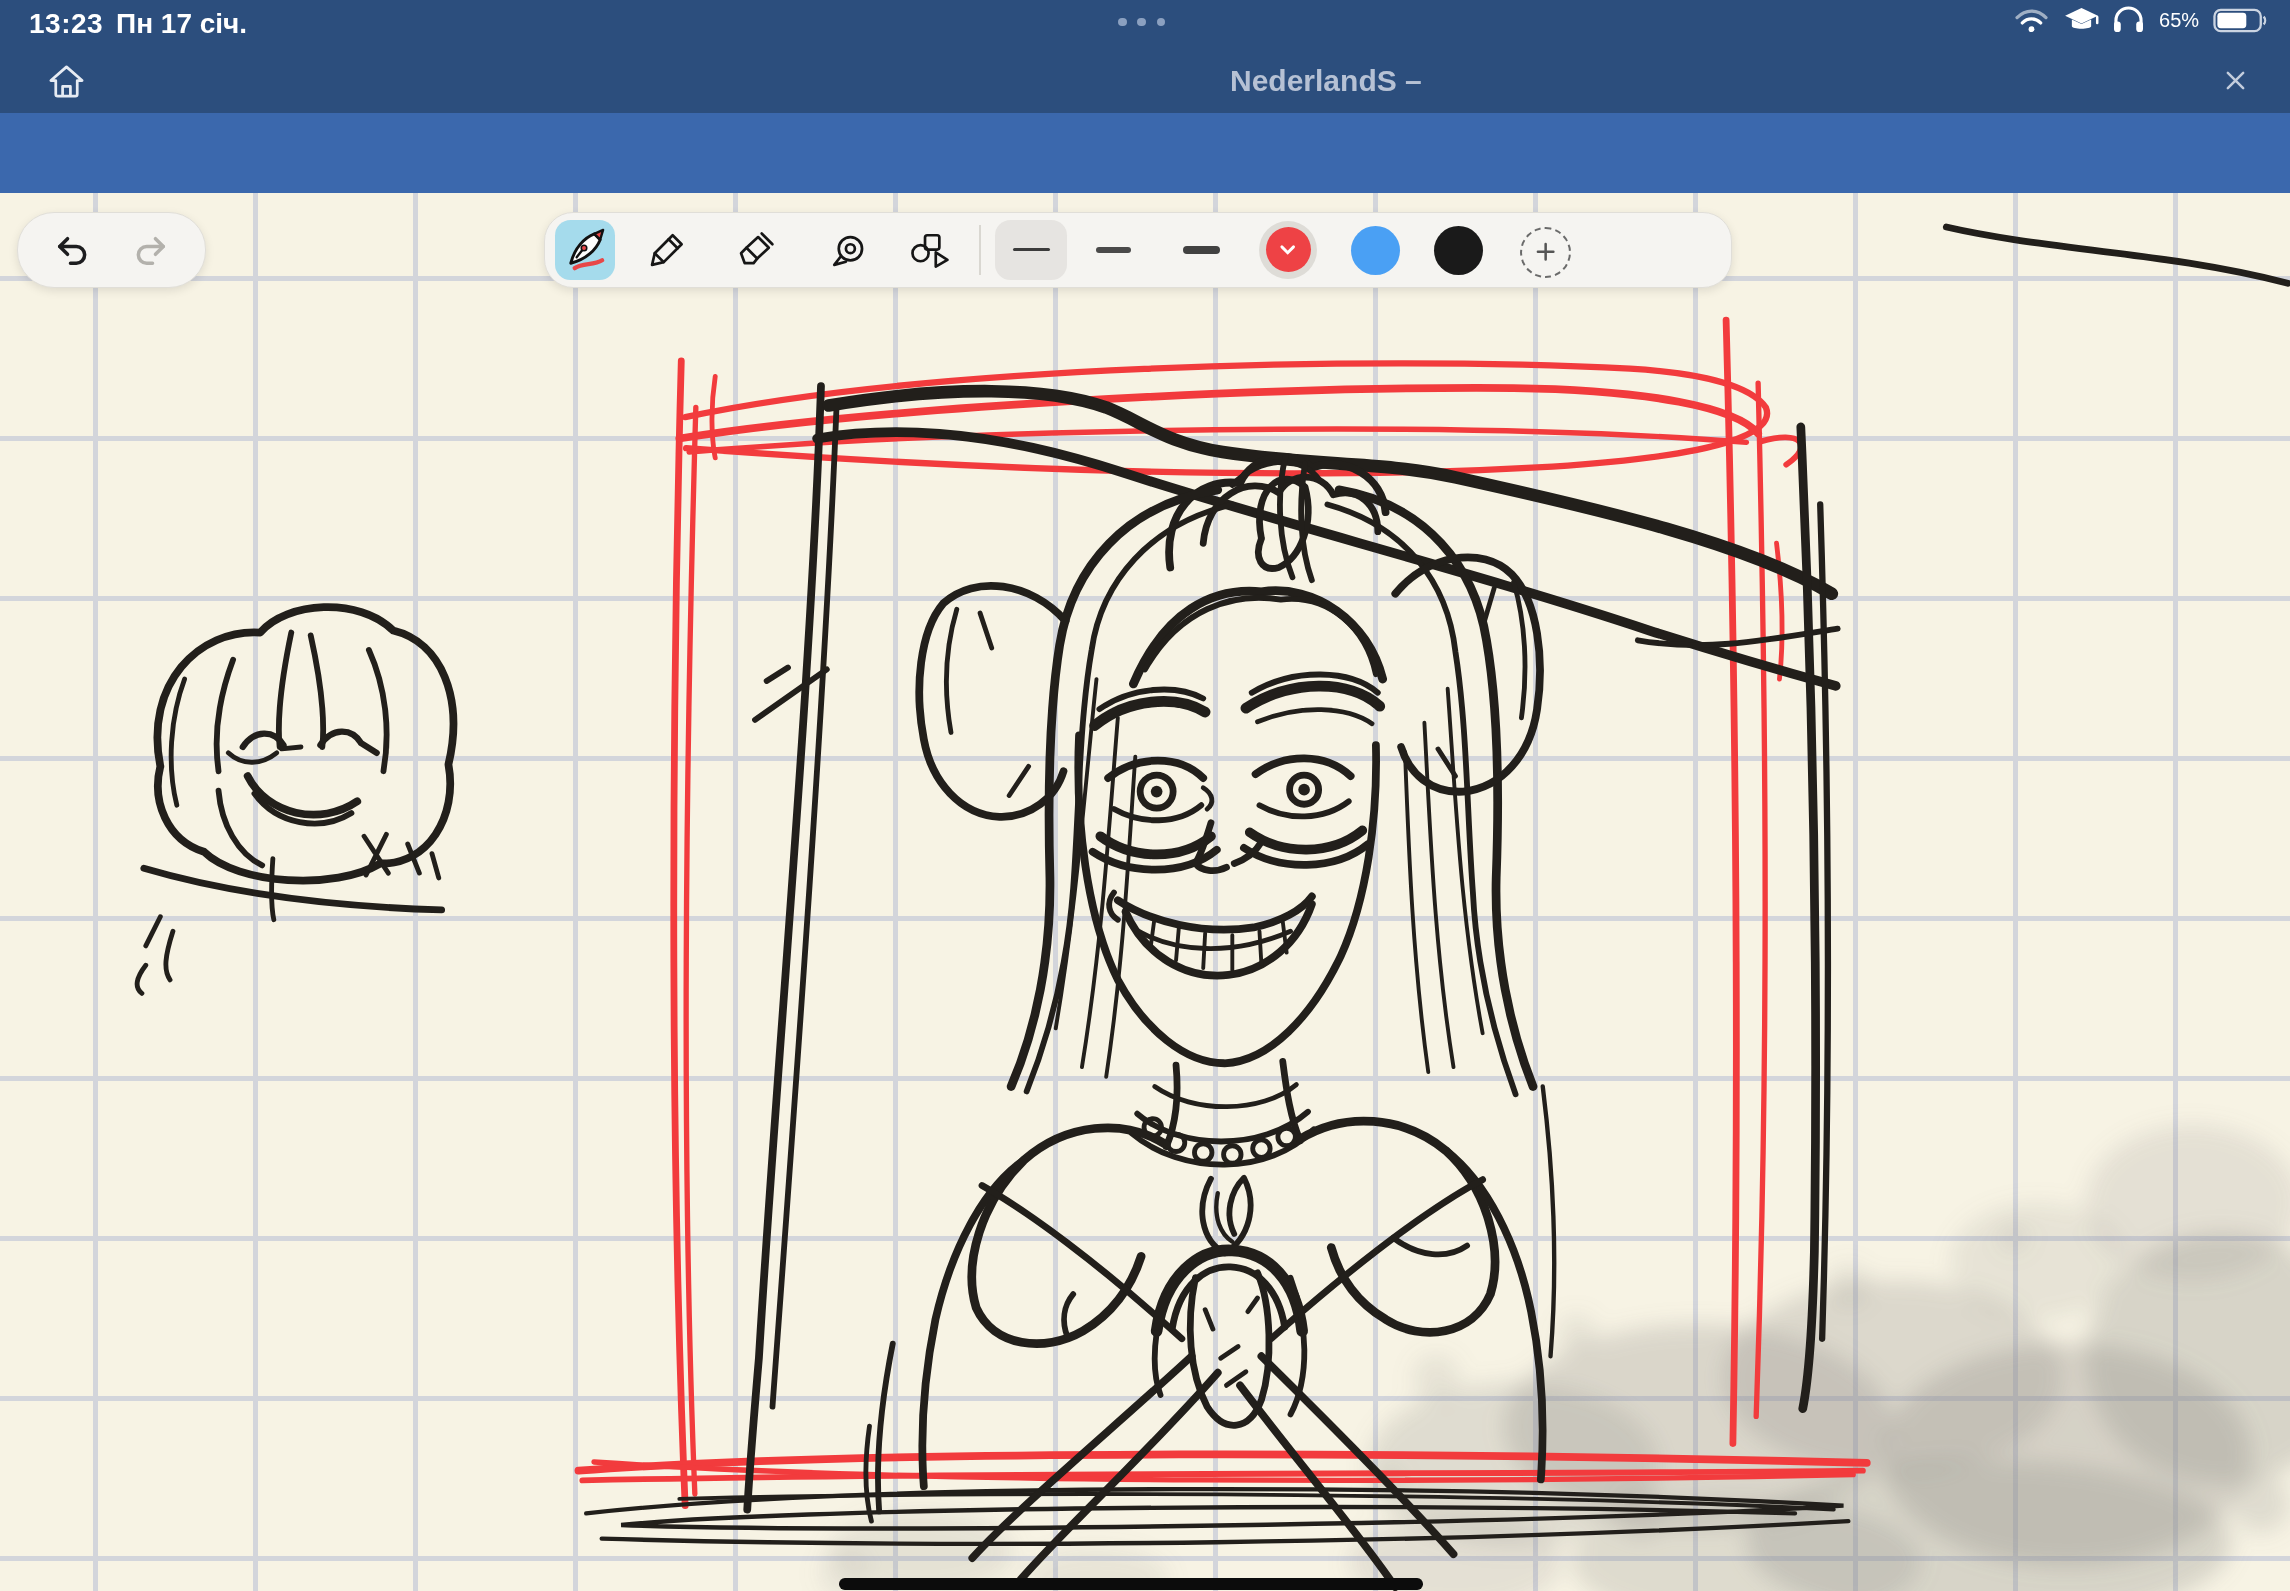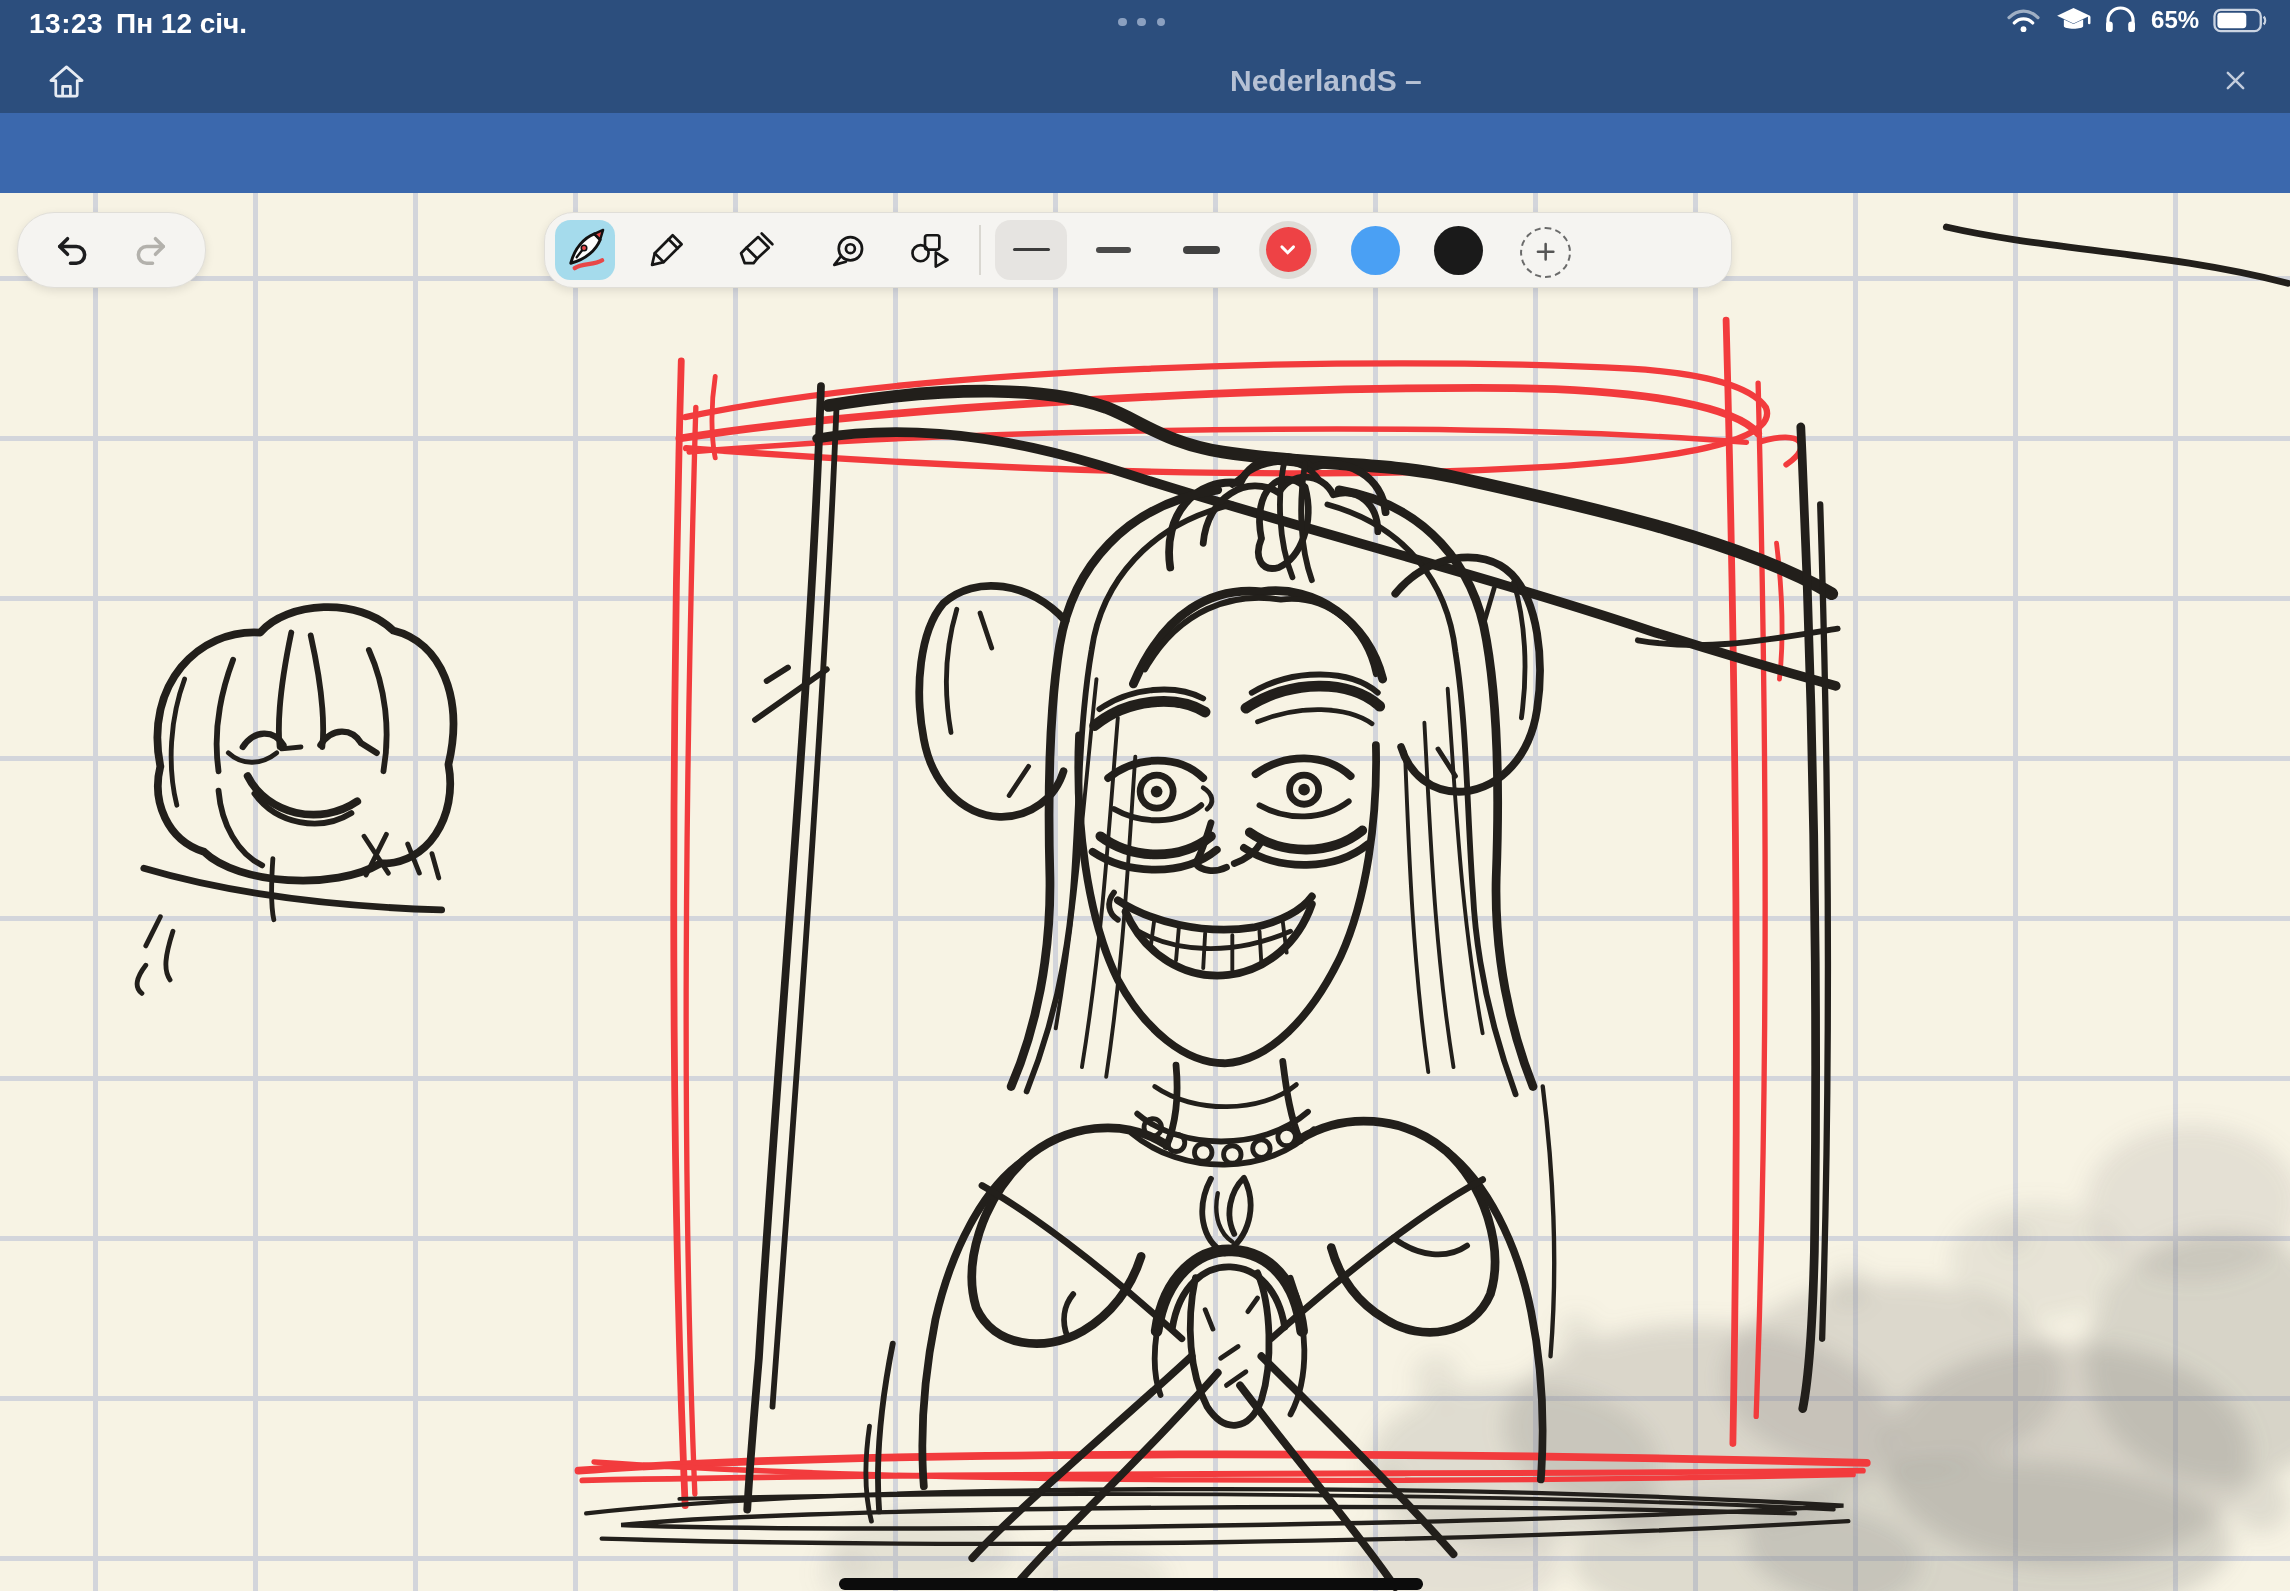--- a/index.html
+++ b/index.html
@@ -6,21 +6,21 @@
   #app{position:relative;width:2290px;height:1591px;overflow:hidden;
        font-family:"Liberation Sans",sans-serif;background:#f7f3e4;}
   
   .statusbar{position:absolute;left:0;top:0;width:100%;height:47px;background:#2c4e7d;color:#fff;}
   .status-time{position:absolute;left:29px;top:7.8px;font-size:28px;font-weight:700;letter-spacing:0.5px;}
   .status-date{position:absolute;left:116px;top:7.8px;font-size:28px;font-weight:600;}
   .status-dots{position:absolute;left:1118px;top:17.5px;display:flex;gap:10.7px;}
   .status-dots i{width:8.7px;height:8.7px;border-radius:50%;background:#8ba0c0;display:block;}
   .status-right{position:absolute;right:21.3px;top:5.8px;display:flex;align-items:center;gap:13.6px;}
   .status-right svg{display:block;}
-  .status-batt-txt{font-size:24px;font-weight:700;}
+  .status-batt-txt{font-size:20px;font-weight:400;}
   .tabbar{position:absolute;left:0;top:47px;width:100%;height:66px;background:#2c4e7d;}
   .home-btn{position:absolute;left:39px;top:11.6px;width:54px;height:45px;display:flex;align-items:center;justify-content:center;}
   .tab-active{position:absolute;left:134px;top:0;width:1067px;height:66px;background:#3b68ad;
               border-radius:19.4px 19.4px 0 0;display:flex;align-items:center;}
   .tab-active-label{margin-left:31px;font-size:30px;font-weight:700;color:#fff;}
   .tab-active .chev{margin-left:13.6px;}
   .tab-close-active{position:absolute;right:41px;top:15.5px;width:35px;height:35px;display:flex;align-items:center;justify-content:center;
                     color:#ccd5e4;font-size:29px;line-height:1;}
   .tab-inactive-label{position:absolute;left:1230px;top:16.5px;font-size:30px;font-weight:600;color:#b6c1d4;}
   .tab-close-inactive{position:absolute;left:2218px;top:15.5px;width:35px;height:35px;display:flex;align-items:center;justify-content:center;
@@ -60,21 +60,21 @@
   
   .home-indicator{position:absolute;left:839px;top:1578px;width:584px;height:11.6px;border-radius:5.8px;background:#0c0c0c;z-index:20;}
 </style>
 </head>
 <body>
 
 <div id="app">
 
   <div class="statusbar">
     <span class="status-time">13:23</span>
-    <span class="status-date">Пн 12 січ.</span>
+    <span class="status-date">Пн 17 січ.</span>
     <span class="status-dots">
         <i></i>
         <i></i>
         <i></i>
       </span>
     <span class="status-right">
       <svg width="37" height="27" viewBox="0 0 38 28" fill="none" stroke="#fff" stroke-width="3.4" stroke-linecap="round">
         <path d="M4,11 C13,2 25,2 34,11" opacity=".55"></path>
           <path d="M9.5,16.5 C15,11 23,11 28.5,16.5"></path>
           <circle cx="19" cy="23" r="3" fill="#fff" stroke="none"></circle>

